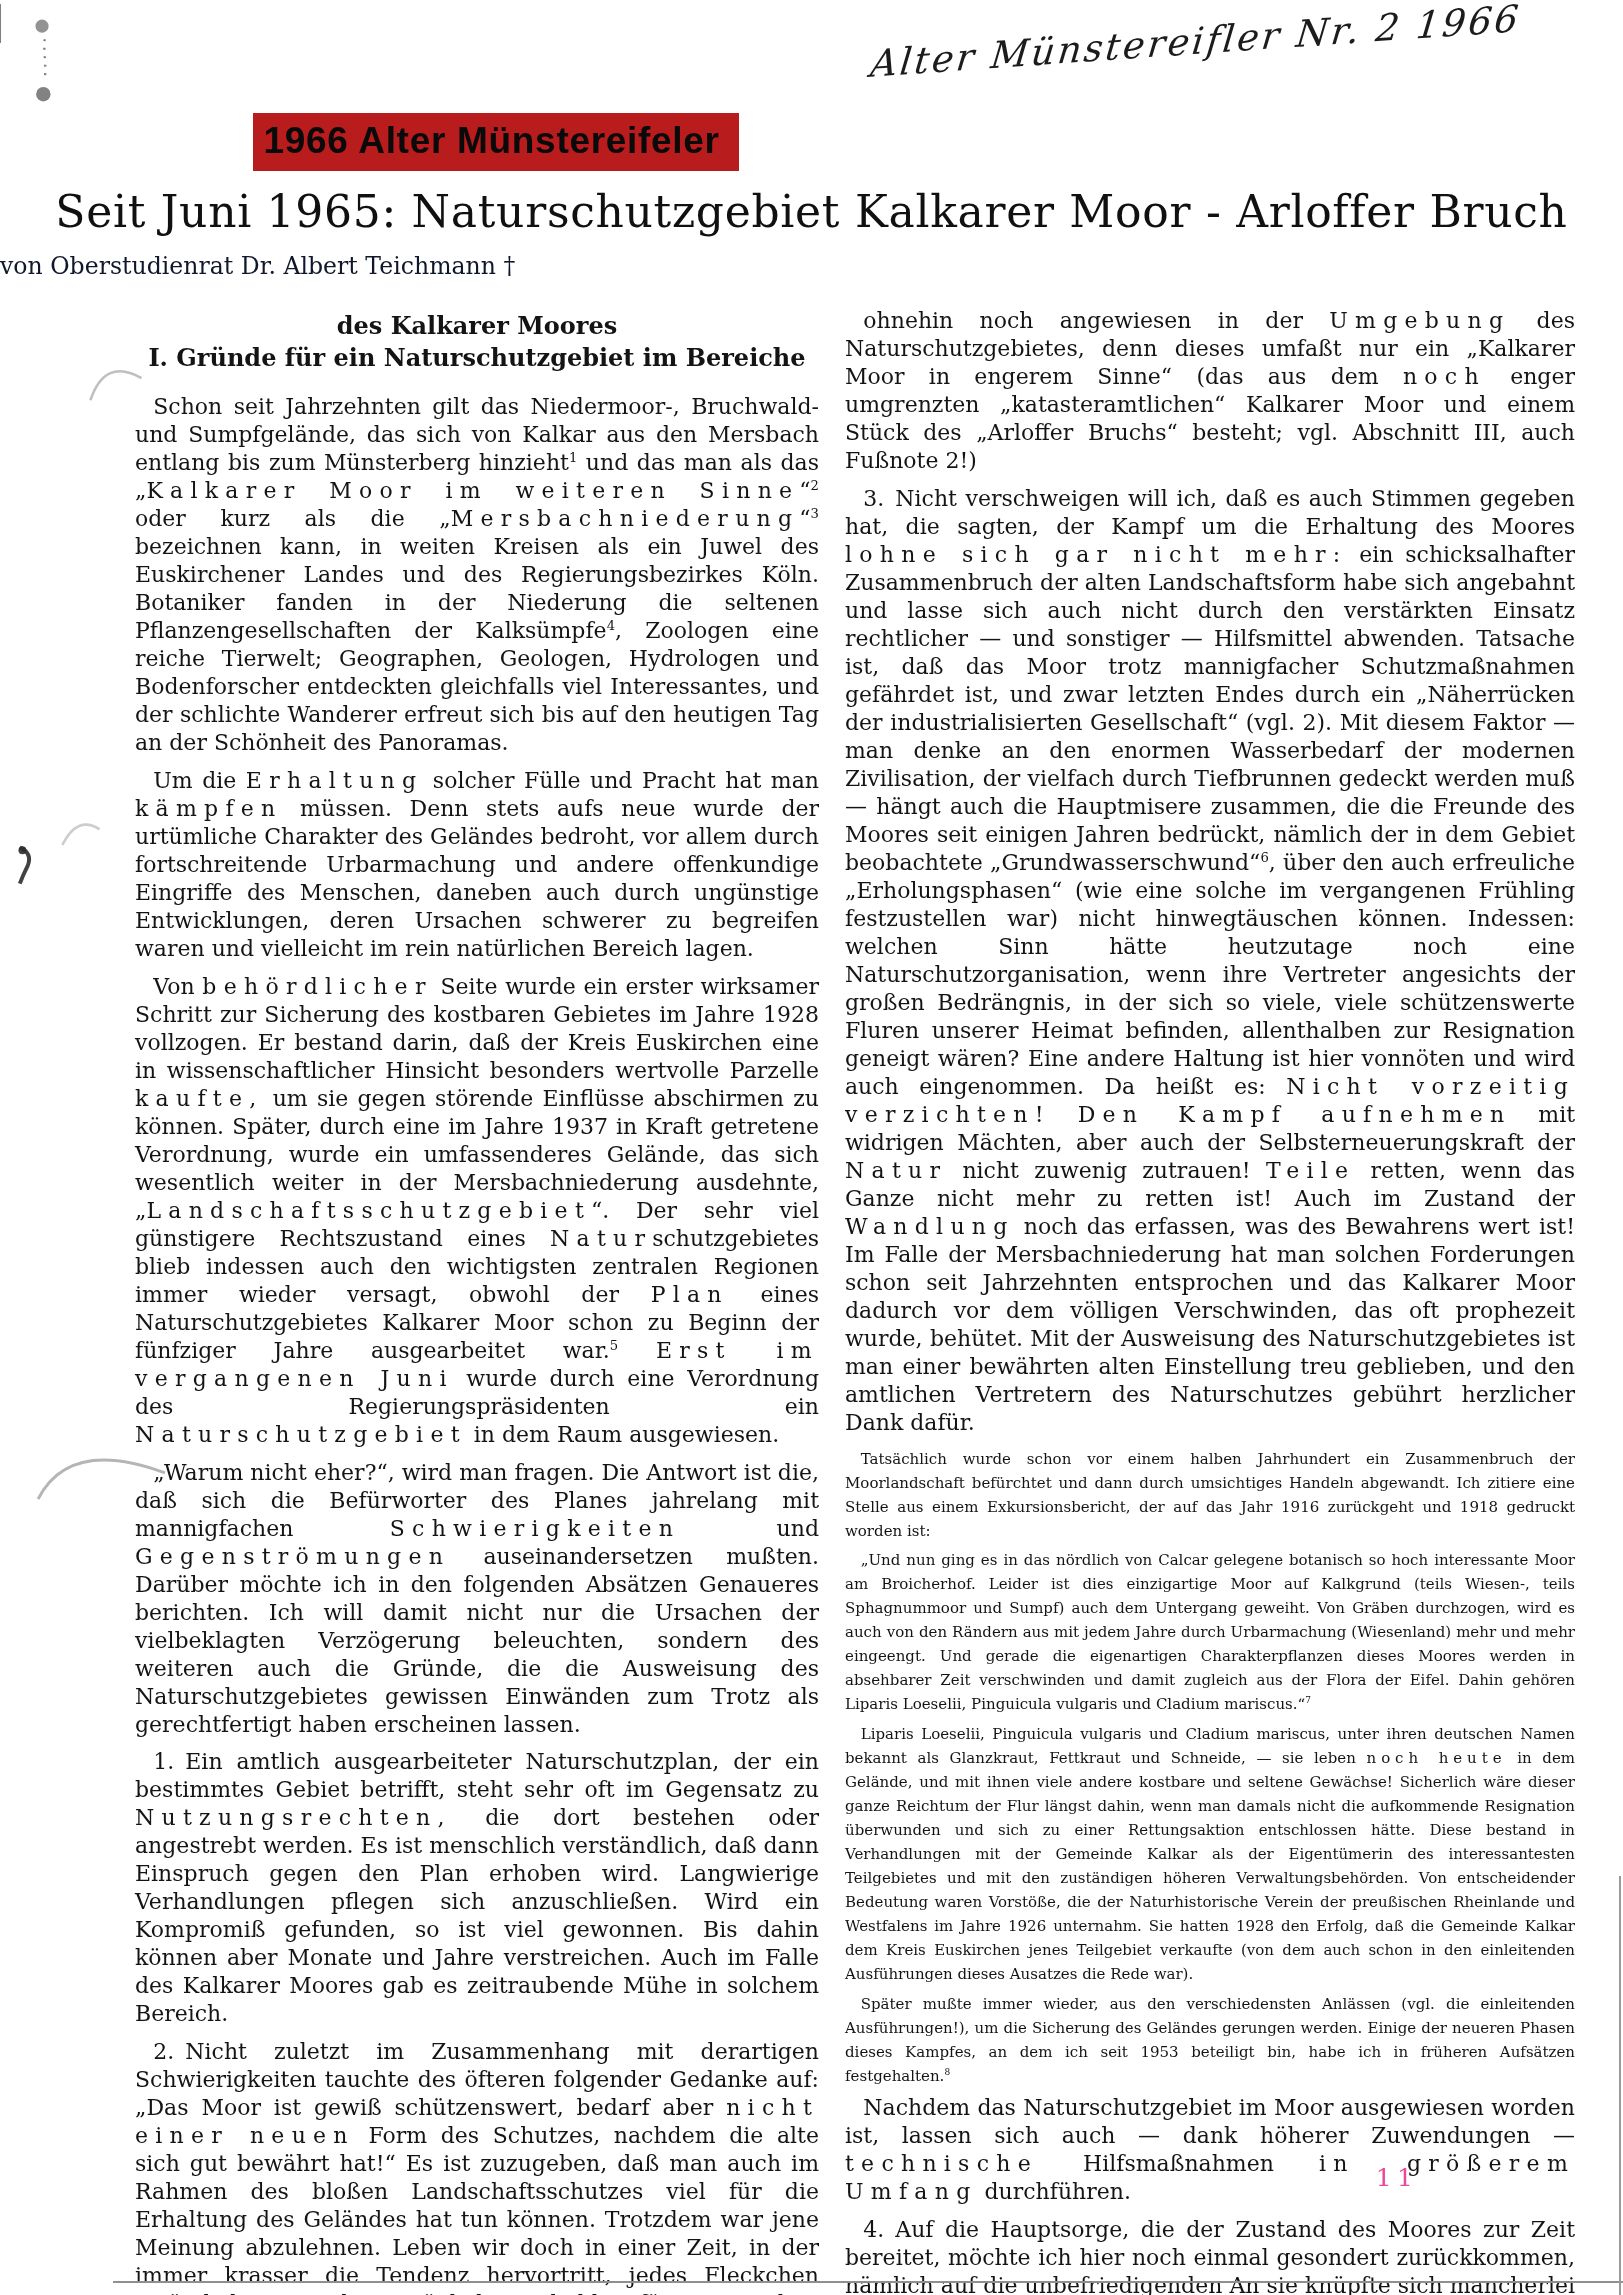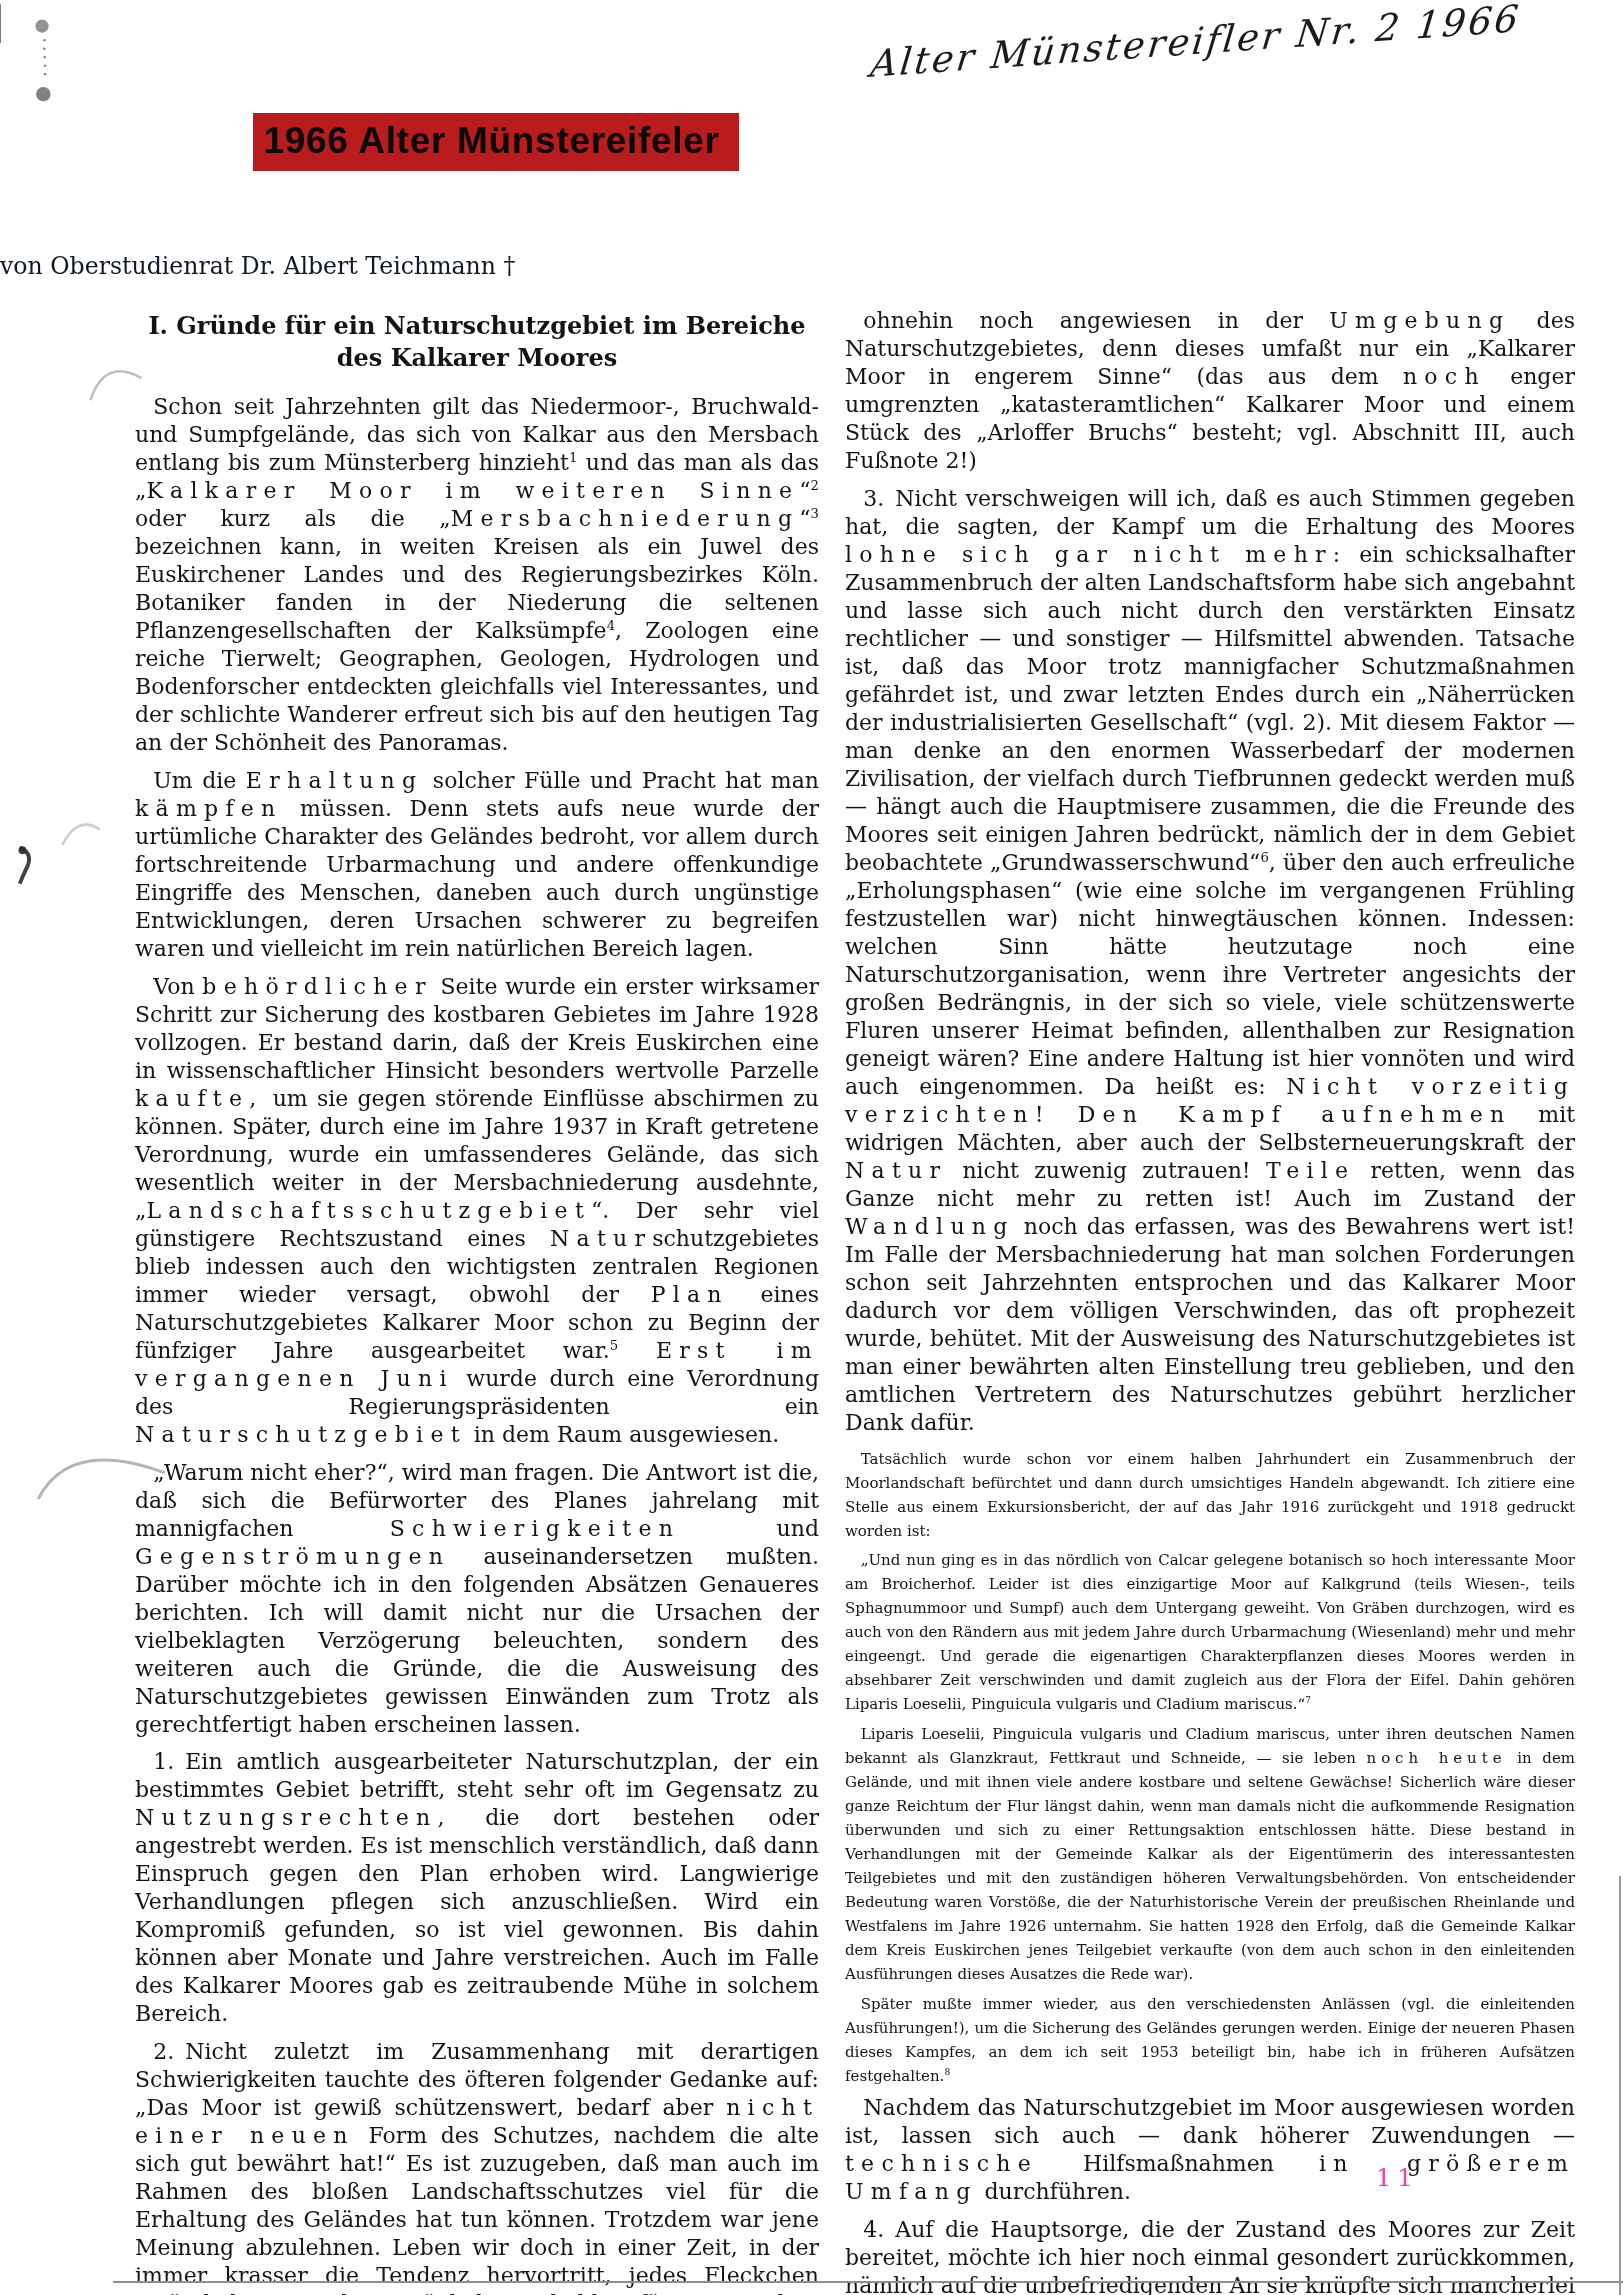--- a/index.html
+++ b/index.html
@@ -85,27 +85,28 @@
 </style>
 </head>
 <body>
 
 <div class="page">
 
   <div class="handwritten">Alter Münstereifler Nr. 2 1966</div>
 
   <div class="badge">1966 Alter Münstereifeler</div>
 
+  <h1 class="title">Seit Juni 1965: Naturschutzgebiet Kalkarer Moor - Arloffer Bruch</h1>
 
   <div class="byline">von Oberstudienrat Dr. Albert Teichmann †</div>
 
   <div class="col col-left" id="col-left">
       <div class="col-heading">
+        <div>des Kalkarer Moores</div>
         <div>I. Gründe für ein Naturschutzgebiet im Bereiche</div>
-        <div>des Kalkarer Moores</div>
       </div>
       <p class="para">Schon seit Jahrzehnten gilt das Niedermoor-, Bruchwald- und Sumpfgelände, das sich von Kalkar aus den Mersbach entlang bis zum Münsterberg hinzieht<sup>1</sup> und das man als das „<span class="sperr">Kalkarer Moor im weiteren Sinne</span>“<sup>2</sup> oder kurz als die „<span class="sperr">Mersbachniederung</span>“<sup>3</sup> bezeichnen kann, in weiten Kreisen als ein Juwel des Euskirchener Landes und des Regierungsbezirkes Köln. Botaniker fanden in der Niederung die seltenen Pflanzengesellschaften der Kalksümpfe<sup>4</sup>, Zoologen eine reiche Tierwelt; Geographen, Geologen, Hydrologen und Bodenforscher entdeckten gleichfalls viel Interessantes, und der schlichte Wanderer erfreut sich bis auf den heutigen Tag an der Schönheit des Panoramas.</p>
       <p class="para">Um die <span class="sperr">Erhaltung</span> solcher Fülle und Pracht hat man <span class="sperr">kämpfen</span> müssen. Denn stets aufs neue wurde der urtümliche Charakter des Geländes bedroht, vor allem durch fortschreitende Urbarmachung und andere offenkundige Eingriffe des Menschen, daneben auch durch ungünstige Entwicklungen, deren Ursachen schwerer zu begreifen waren und vielleicht im rein natürlichen Bereich lagen.</p>
       <p class="para">Von <span class="sperr">behördlicher</span> Seite wurde ein erster wirksamer Schritt zur Sicherung des kostbaren Gebietes im Jahre 1928 vollzogen. Er bestand darin, daß der Kreis Euskirchen eine in wissenschaftlicher Hinsicht besonders wertvolle Parzelle <span class="sperr">kaufte,</span> um sie gegen störende Einflüsse abschirmen zu können. Später, durch eine im Jahre 1937 in Kraft getretene Verordnung, wurde ein umfassenderes Gelände, das sich wesentlich weiter in der Mersbachniederung ausdehnte, „<span class="sperr">Landschaftsschutzgebiet</span>“. Der sehr viel günstigere Rechtszustand eines <span class="sperr">Natur</span>schutzgebietes blieb indessen auch den wichtigsten zentralen Regionen immer wieder versagt, obwohl der <span class="sperr">Plan</span> eines Naturschutzgebietes Kalkarer Moor schon zu Beginn der fünfziger Jahre ausgearbeitet war.<sup>5</sup> <span class="sperr">Erst im vergangenen Juni</span> wurde durch eine Verordnung des Regierungspräsidenten ein <span class="sperr">Naturschutzgebiet</span> in dem Raum ausgewiesen.</p>
       <p class="para">„Warum nicht eher?“, wird man fragen. Die Antwort ist die, daß sich die Befürworter des Planes jahrelang mit mannigfachen <span class="sperr">Schwierigkeiten</span> und <span class="sperr">Gegenströmungen</span> auseinandersetzen mußten. Darüber möchte ich in den folgenden Absätzen Genaueres berichten. Ich will damit nicht nur die Ursachen der vielbeklagten Verzögerung beleuchten, sondern des weiteren auch die Gründe, die die Ausweisung des Naturschutzgebietes gewissen Einwänden zum Trotz als gerechtfertigt haben erscheinen lassen.</p>
       <p class="para">1. Ein amtlich ausgearbeiteter Naturschutzplan, der ein bestimmtes Gebiet betrifft, steht sehr oft im Gegensatz zu <span class="sperr">Nutzungsrechten,</span> die dort bestehen oder angestrebt werden. Es ist menschlich verständlich, daß dann Einspruch gegen den Plan erhoben wird. Langwierige Verhandlungen pflegen sich anzuschließen. Wird ein Kompromiß gefunden, so ist viel gewonnen. Bis dahin können aber Monate und Jahre verstreichen. Auch im Falle des Kalkarer Moores gab es zeitraubende Mühe in solchem Bereich.</p>
       <p class="para">2. Nicht zuletzt im Zusammenhang mit derartigen Schwierigkeiten tauchte des öfteren folgender Gedanke auf: „Das Moor ist gewiß schützenswert, bedarf aber <span class="sperr">nicht einer neuen</span> Form des Schutzes, nachdem die alte sich gut bewährt hat!“ Es ist zuzugeben, daß man auch im Rahmen des bloßen Landschaftsschutzes viel für die Erhaltung des Geländes hat tun können. Trotzdem war jene Meinung abzulehnen. Leben wir doch in einer Zeit, in der immer krasser die Tendenz hervortritt, jedes Fleckchen urtümlicher Erde möglichst bald für irgendein „fortschrittliches Projekt“ materieller Art zu „verwerten“ — ohne Rücksicht auf mögliche  Verluste oder auch  Schäden in einer  Zukunft! Angesichts solcher Einstellung weiter Kreise unserer industrialisierten Gesellschaft wird man gut daran tun, sich um möglichst starke  zu bemühen, wenn man eine alte Landschaft retten will. Um die verbesserte gesetzliche Position ging es denn auch — vor allem! — bei dem Streben nach dem  Kalkarer Moor. Auf die Möglichkeiten des bloßen Landschaftsschutzes bleibt man</p>
     </div>
 
   <div class="col col-right" id="col-right">

